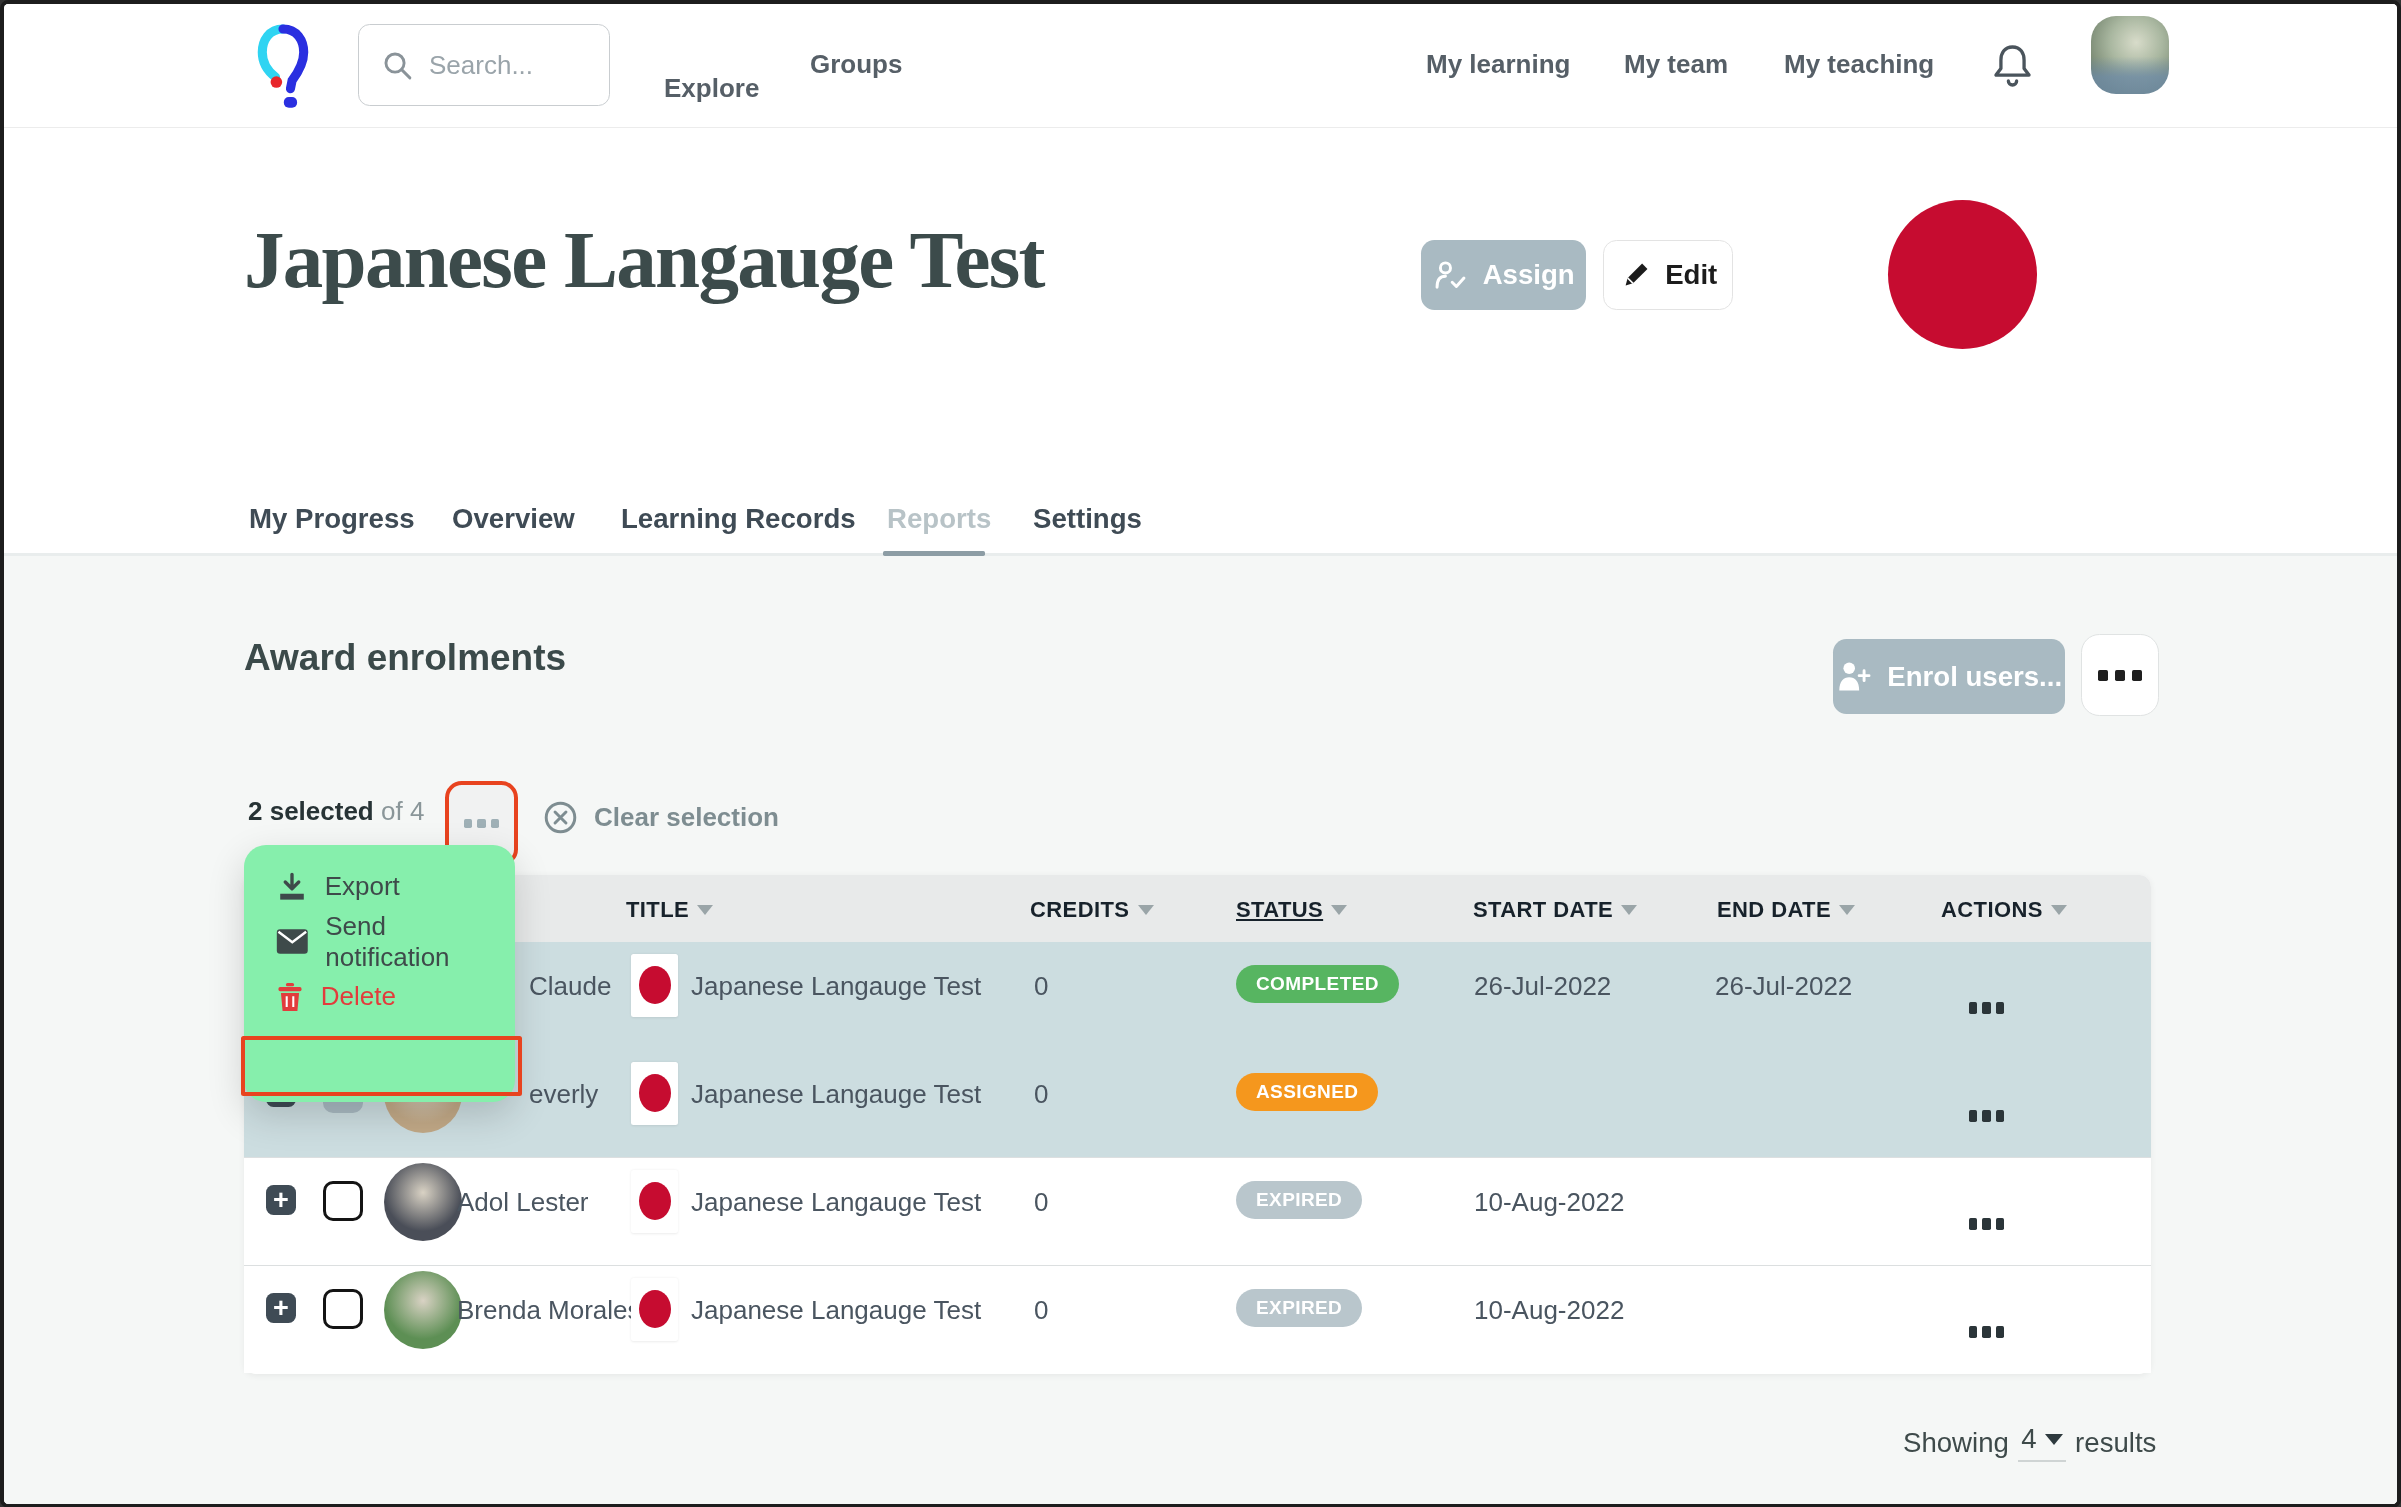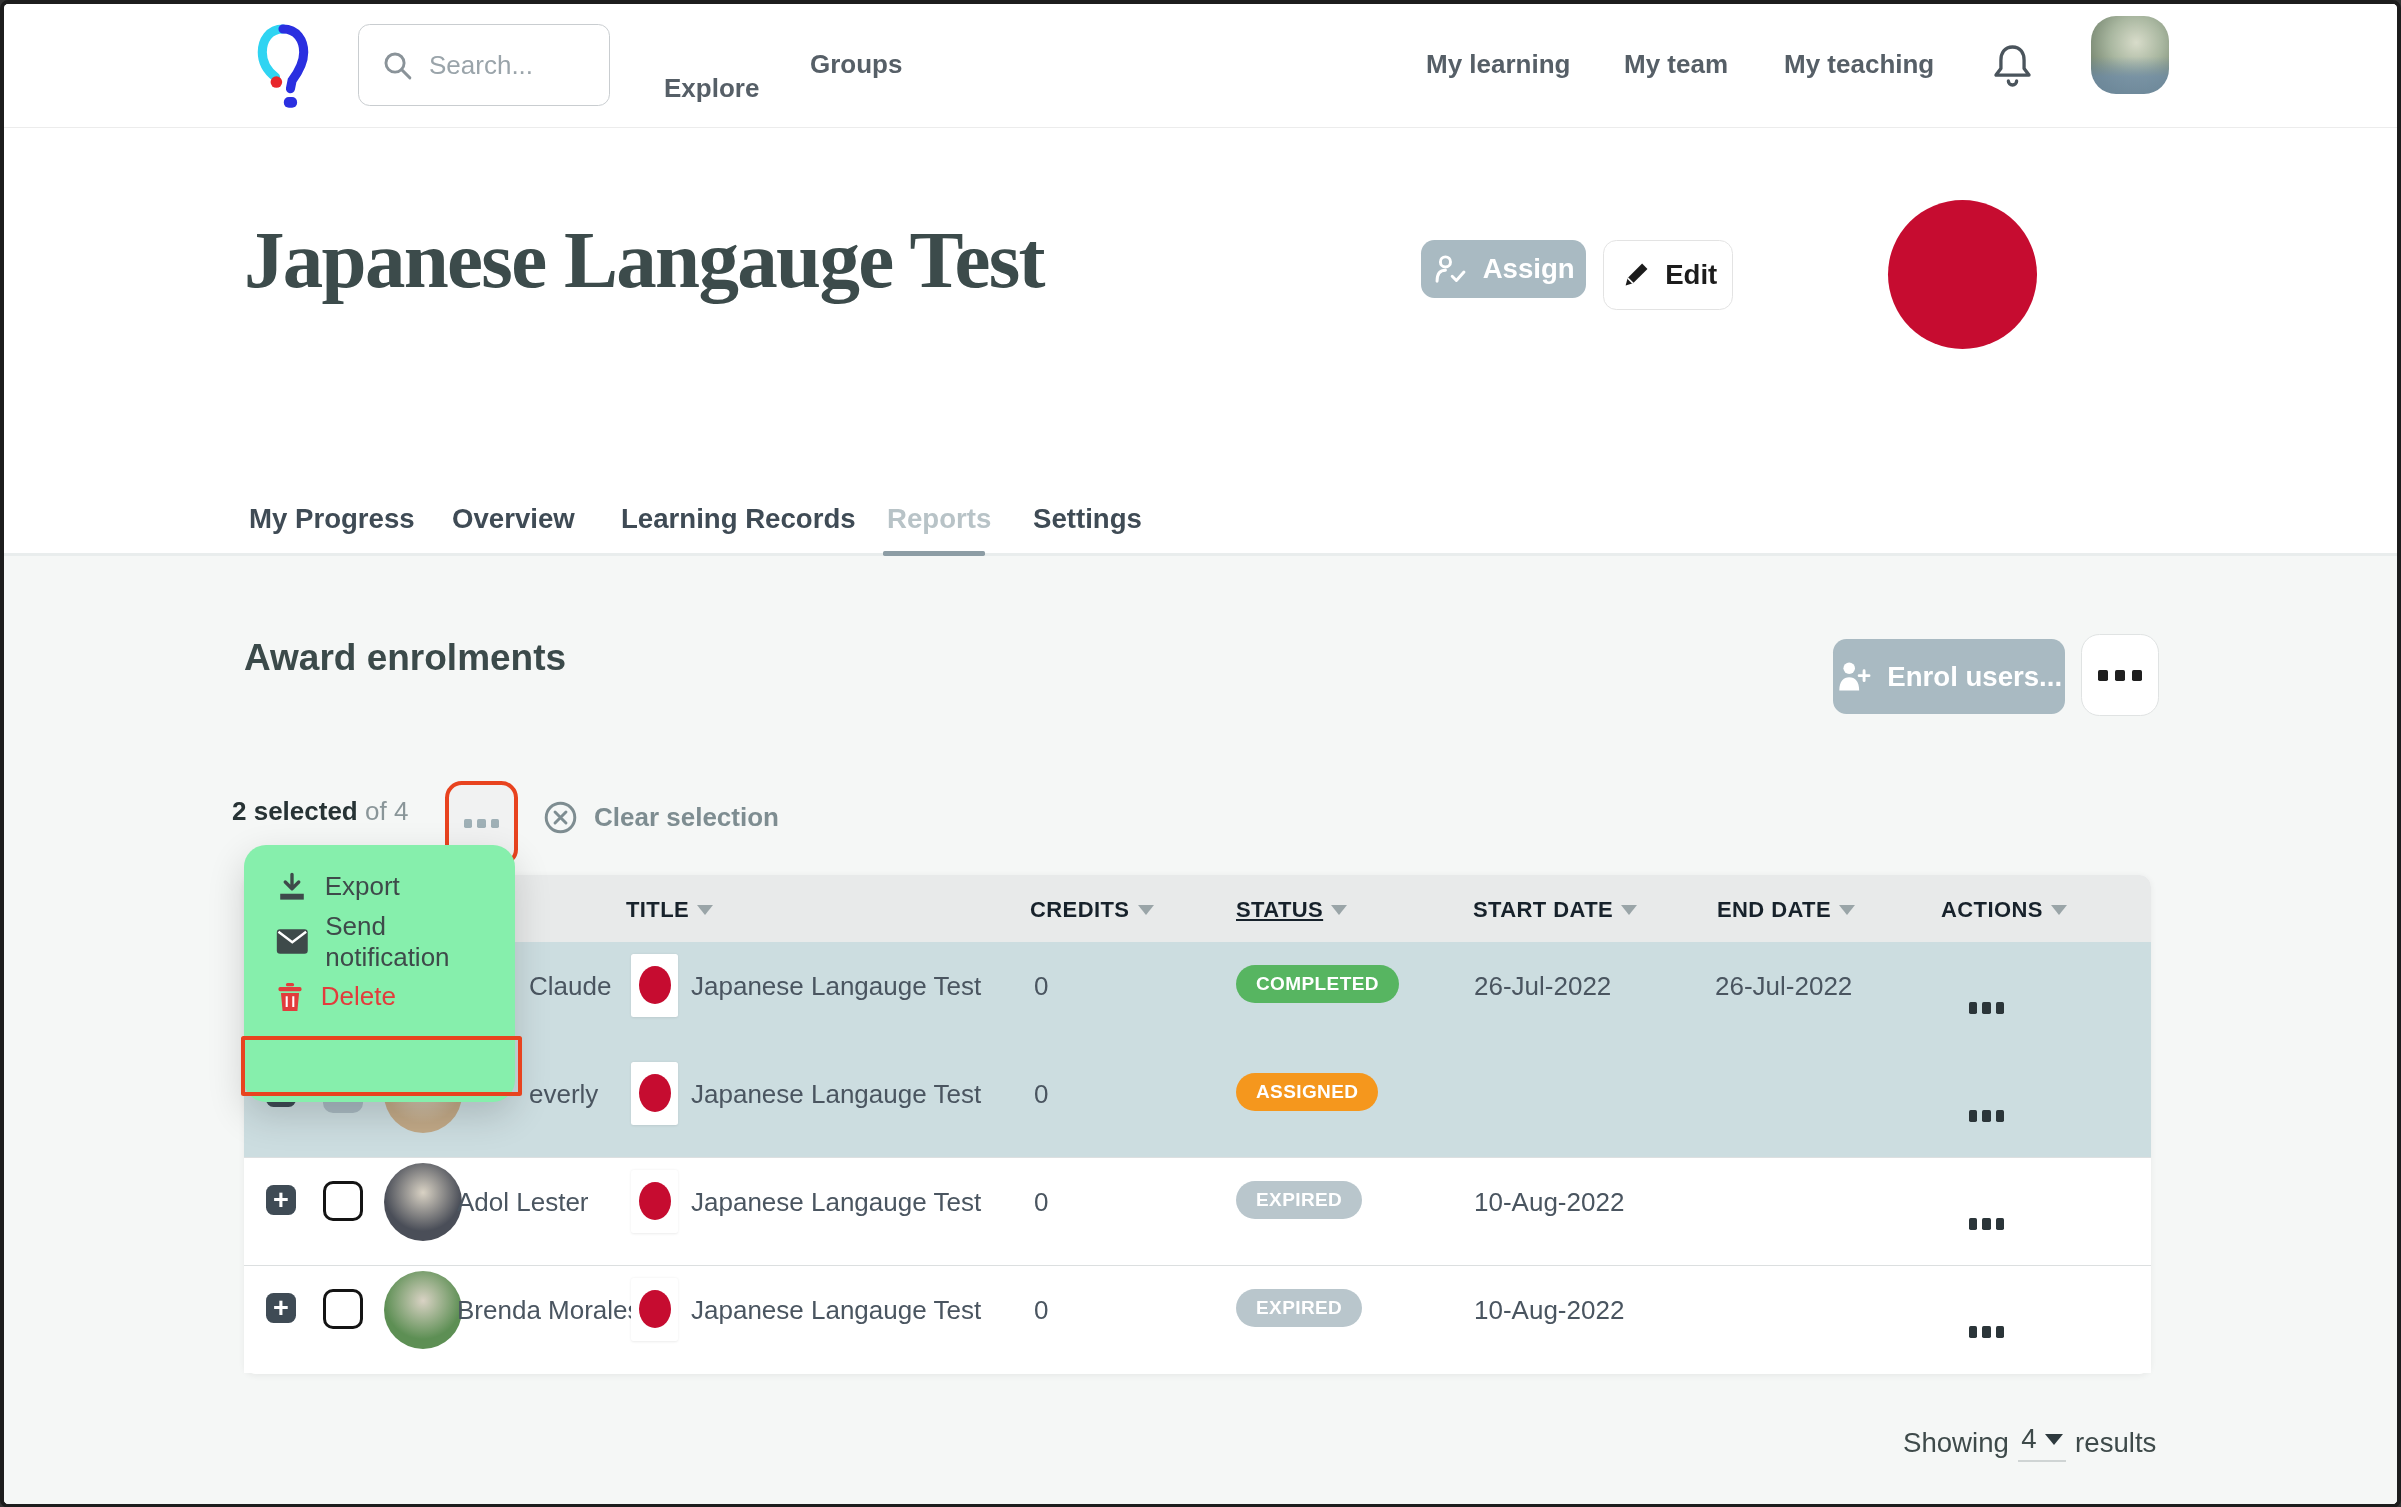--- a/index.html
+++ b/index.html
@@ -19,38 +19,38 @@
   .searchbox input::placeholder{ color:#9aa4aa; }
   .nav-avatar{ left:2087px; top:11.7px; width:78px; height:78px; border-radius:25px;
     background:
       linear-gradient(180deg, rgba(0,0,0,0) 52%, rgba(110,140,170,.75) 78%),
       radial-gradient(circle at 58% 34%, #d8dcca 0%, #a9b7a0 38%, #75856f 75%, #5d6d5c 100%);
   }
 
   
   .hdr-title{ left:240px; top:210px; font-family:"Liberation Serif","DejaVu Serif",serif; font-weight:600; font-size:81px; letter-spacing:-1.7px; color:#3c4b4b; }
   .btn{ display:flex; align-items:center; justify-content:center; gap:13.4px; border-radius:13.4px; cursor:pointer; font-weight:600; }
-  .btn-assign{ left:1417px; top:236px; width:165px; height:58px; background:#a9bac2; color:#fff; font-size:27.6px; }
+  .btn-assign{ left:1417px; top:236px; width:165px; height:70px; background:#a9bac2; color:#fff; font-size:27.6px; }
   .btn-edit{ left:1599px; top:236px; width:130px; height:70px; background:#fff; border:1.7px solid #e3e3e3; color:#1c1c1c; font-size:27.6px; }
   .flag-big{ left:1884px; top:196px; width:149px; height:149px; border-radius:50%; background:#c60c30; }
 
   
   .tabs-line{ left:0; top:549px; width:100%; height:2.5px; background:#e9eded; }
   .tab{ top:499px; font-size:27.6px; font-weight:600; color:#3f4b55; cursor:pointer; }
   .tab.active{ color:#b8c3c7; }
   .tab-underline{ left:879px; top:547px; width:102px; height:5px; background:#8d9da5; border-radius:1.7px; }
 
   
   .content-bg{ left:0; top:552px; width:100%; height:953px; background:#f5f7f6; }
   .section-heading{ left:240px; top:633px; font-size:37px; font-weight:700; color:#3b4a4a; }
   .btn-enrol{ left:1829px; top:635px; width:232px; height:75px; background:#a9bac2; color:#fff; font-size:27.6px; }
   .btn-more{ left:2077px; top:630px; width:78px; height:82px; background:#fff; border:1.7px solid #e0e3e3; border-radius:18.4px; display:flex; align-items:center; justify-content:center; gap:6.7px; cursor:pointer; }
   .dot{ width:10px; height:11px; background:#1f1f1f; border-radius:1.7px; }
 
-  .sel-text{ left:228px; top:792px; font-size:26px; color:#8a9699; }
+  .sel-text{ left:244px; top:792px; font-size:26px; color:#8a9699; }
   .sel-text b{ color:#273335; font-weight:700; }
   .sel-more{ left:441px; top:777px; width:73px; height:85px; background:#f1f2f2; border:4.2px solid #e8431f; border-radius:16.7px; display:flex; align-items:center; justify-content:center; gap:5px; cursor:pointer; }
   .sel-more .dot{ width:8.3px; height:9.2px; background:#9fb0b6; }
   .clear-sel{ left:538px; top:795px; display:flex; align-items:center; gap:15px; cursor:pointer; color:#7e8d91; font-size:26px; font-weight:600; }
 
   
   .table{ left:240px; top:871px; width:1907px; height:499px; background:#fff; border-radius:11.7px; box-shadow:0 1.7px 6.7px rgba(0,0,0,.06); z-index:5; }
   .thead{ position:absolute; left:0; top:0; width:100%; height:67px; background:#e8eaea; border-radius:11.7px 11.7px 0 0; }
   .th{ position:absolute; top:22px; font-size:22px; font-weight:800; color:#17222b; letter-spacing:0.4px; display:flex; align-items:center; gap:8.3px; cursor:pointer; }
   .sort-caret{ width:0; height:0; border-left:8.3px solid transparent; border-right:8.3px solid transparent; border-top:10px solid #9aa5a8; }

